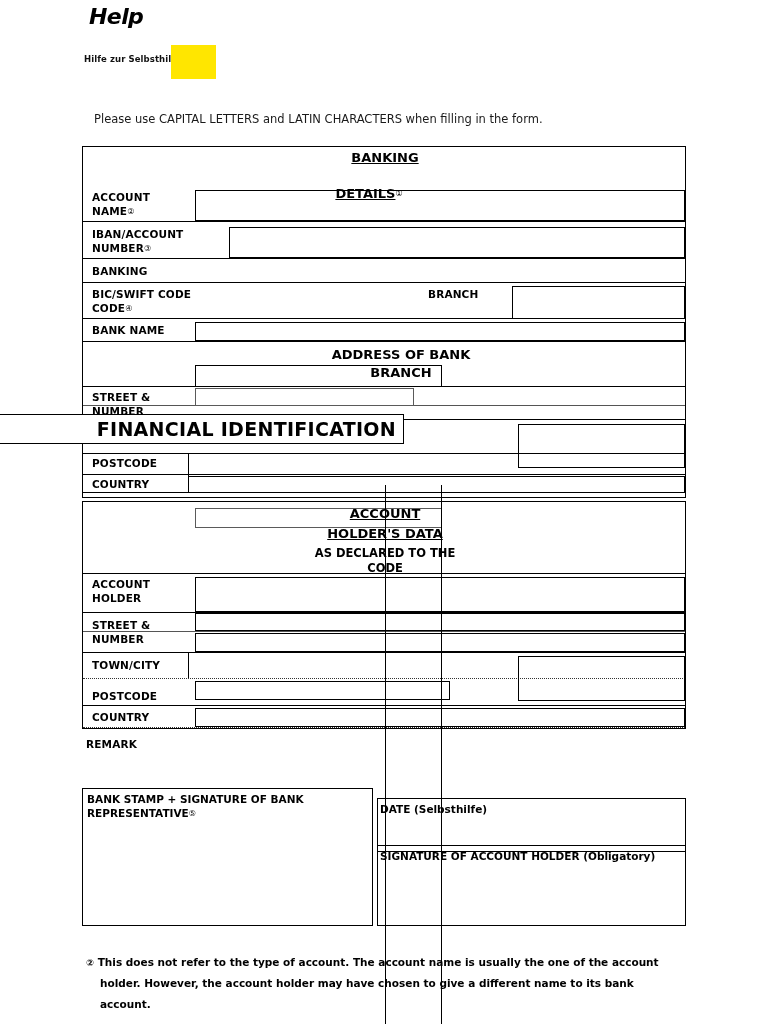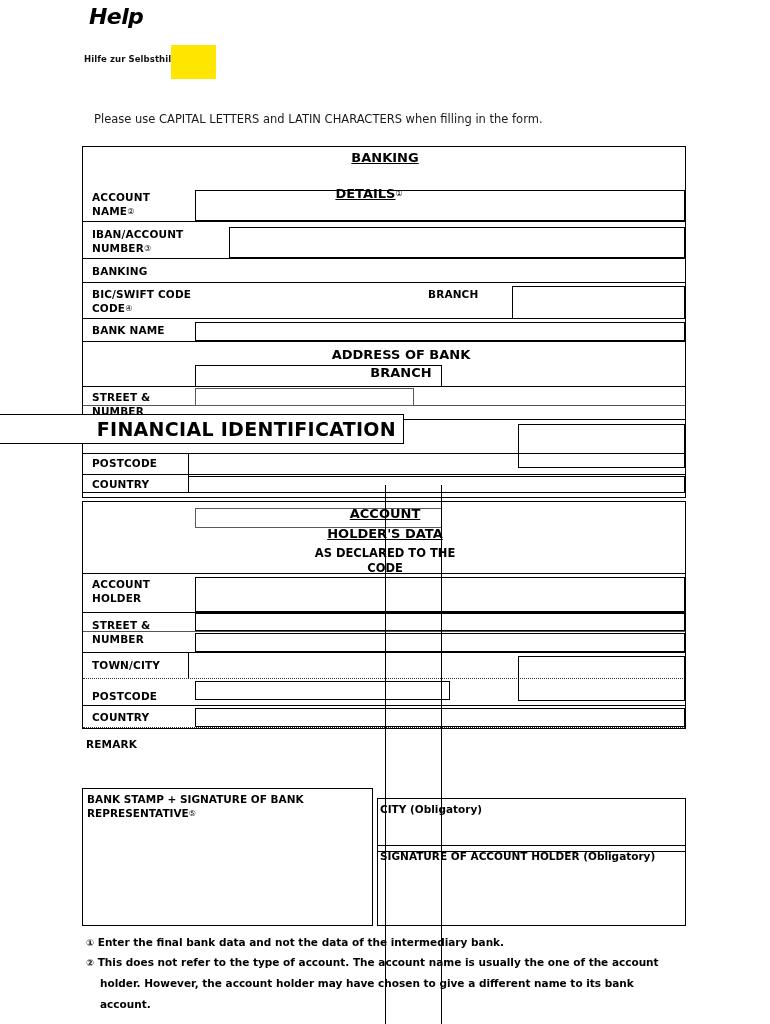--- a/index.html
+++ b/index.html
@@ -212,29 +212,25 @@
   <div class="vline" style="left:385px;top:485px;height:539px;"></div>
   <div class="vline" style="left:441px;top:485px;height:539px;"></div>
 
   <div id="box-stamp"></div>
   <div class="boxlbl" style="left:87px;top:793px;width:290px;">
     <span>BANK STAMP + SIGNATURE OF BANK</span><br>
     <span>REPRESENTATIVE</span><span class="sub" style="font-size:8px;">⑤</span>
   </div>
 
   <div id="box-date"></div>
-  <div class="boxlbl" style="left:380px;top:803px;">CITY (Obligatory)</div>
+  <div class="boxlbl" style="left:380px;top:803px;">DATE (Selbsthilfe)</div>
 
   <div id="box-sign"></div>
   <div class="boxlbl" style="left:380px;top:850px;">SIGNATURE OF ACCOUNT HOLDER (Obligatory)</div>
 
-  <div class="fn" style="left:86px;top:932px;">
-    <span class="mk">①</span>
-    <span>Enter the final bank data and not the data of the intermediary bank.</span>
-  </div>
   <div class="fn" style="left:86px;top:952px;">
     <span class="mk">②</span>
     <span>This does not refer to the type of account. The account name is usually the one of the account</span>
   </div>
   <div class="fn" style="left:100px;top:973px;">holder. However, the account holder may have chosen to give a different name to its bank</div>
   <div class="fn" style="left:100px;top:994px;">account.</div>
 
 </div>
 
 </body></html>

